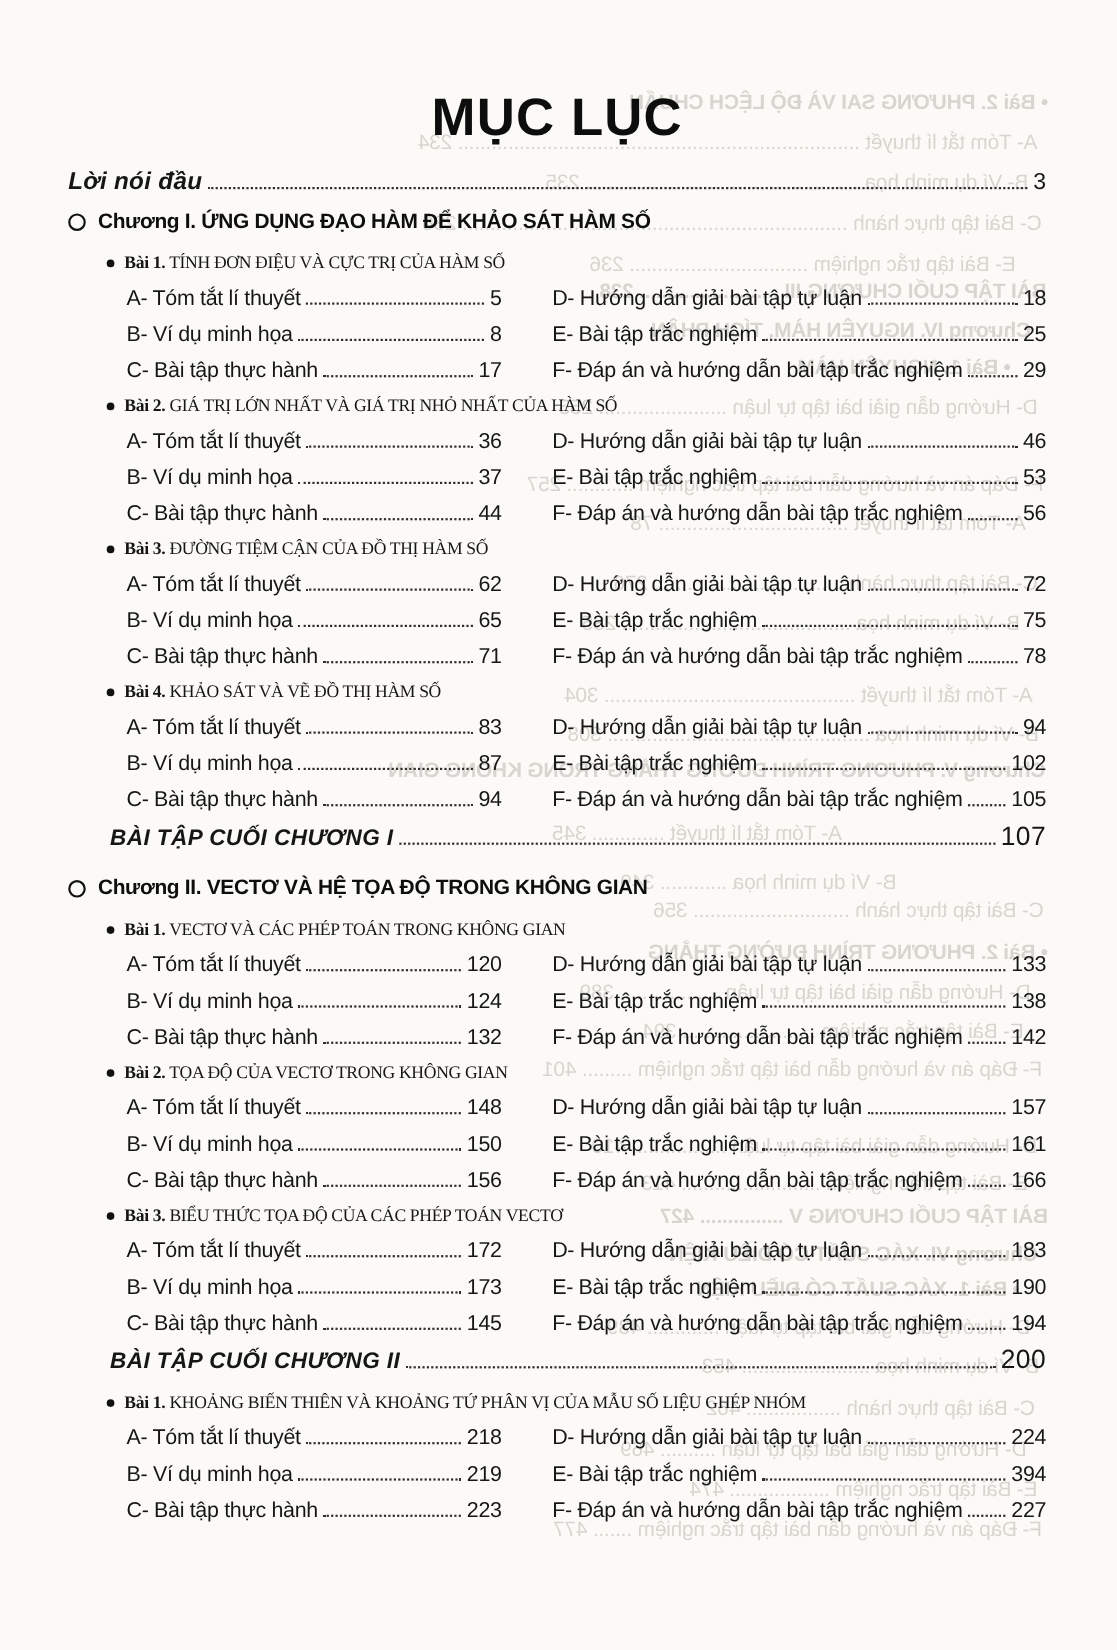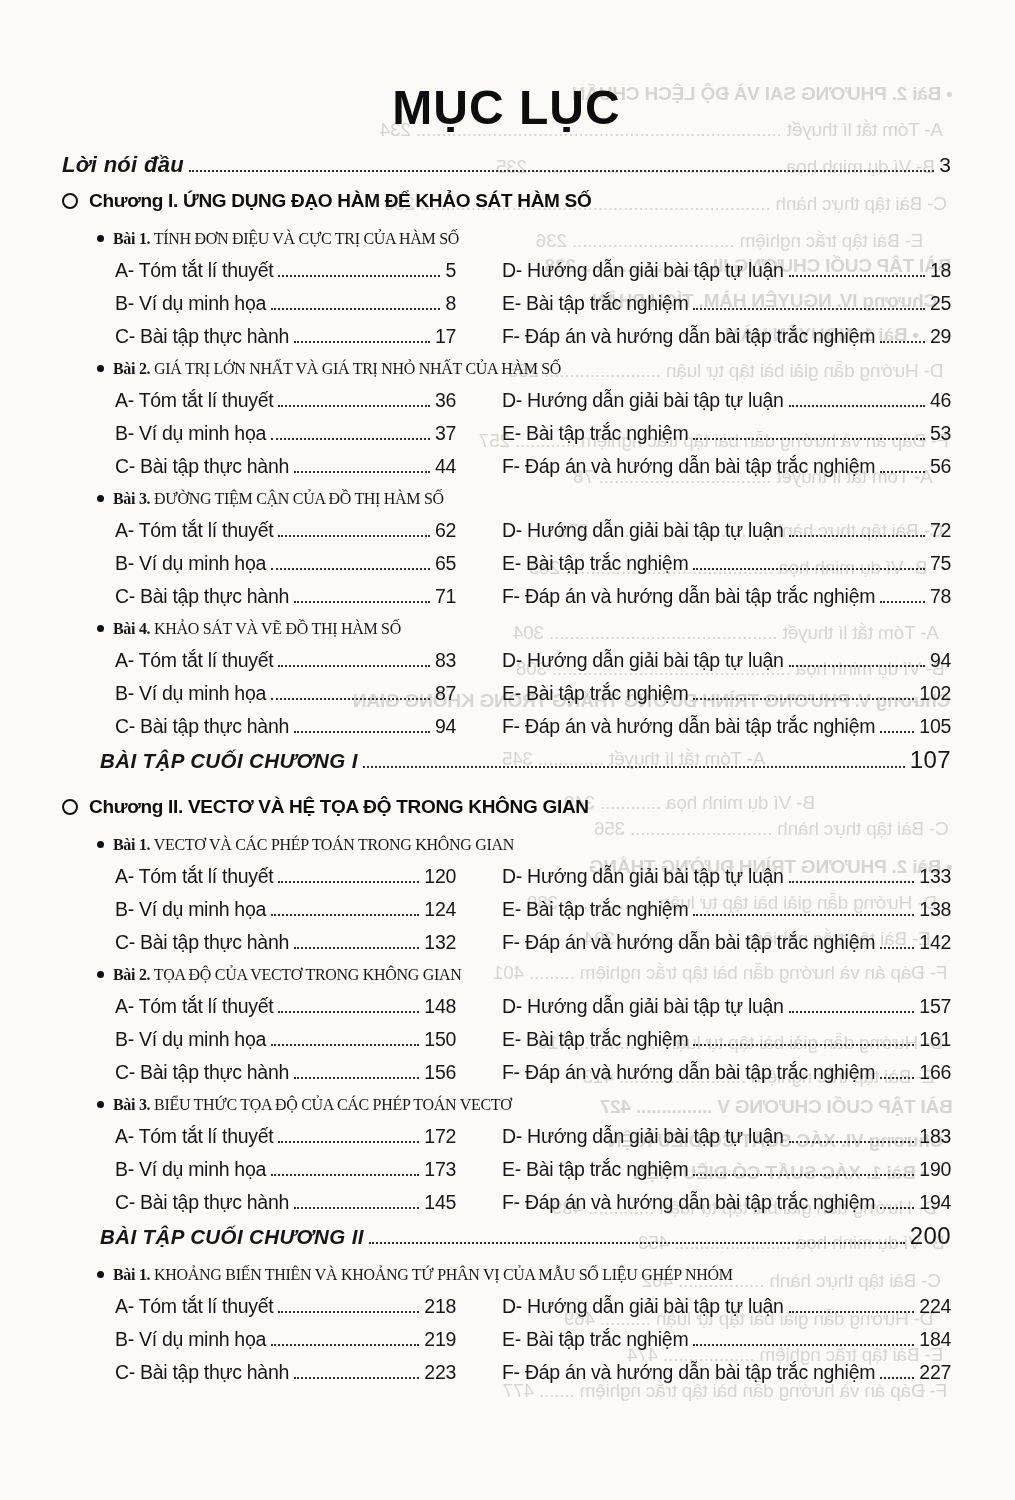--- a/index.html
+++ b/index.html
@@ -500,21 +500,21 @@
   </div>
                 <div class="toc-row">
     <div class="cell cell-left">
       <span class="entry-label">B- Ví dụ minh họa</span>
       <span class="leader"></span>
       <span class="pagenum">219</span>
     </div>
     <div class="cell cell-right">
       <span class="entry-label">E- Bài tập trắc nghiệm</span>
       <span class="leader"></span>
-      <span class="pagenum">184</span>
+      <span class="pagenum">394</span>
     </div>
   </div>
                 <div class="toc-row">
     <div class="cell cell-left">
       <span class="entry-label">C- Bài tập thực hành</span>
       <span class="leader"></span>
       <span class="pagenum">223</span>
     </div>
     <div class="cell cell-right">
       <span class="entry-label">F- Đáp án và hướng dẫn bài tập trắc nghiệm</span>

